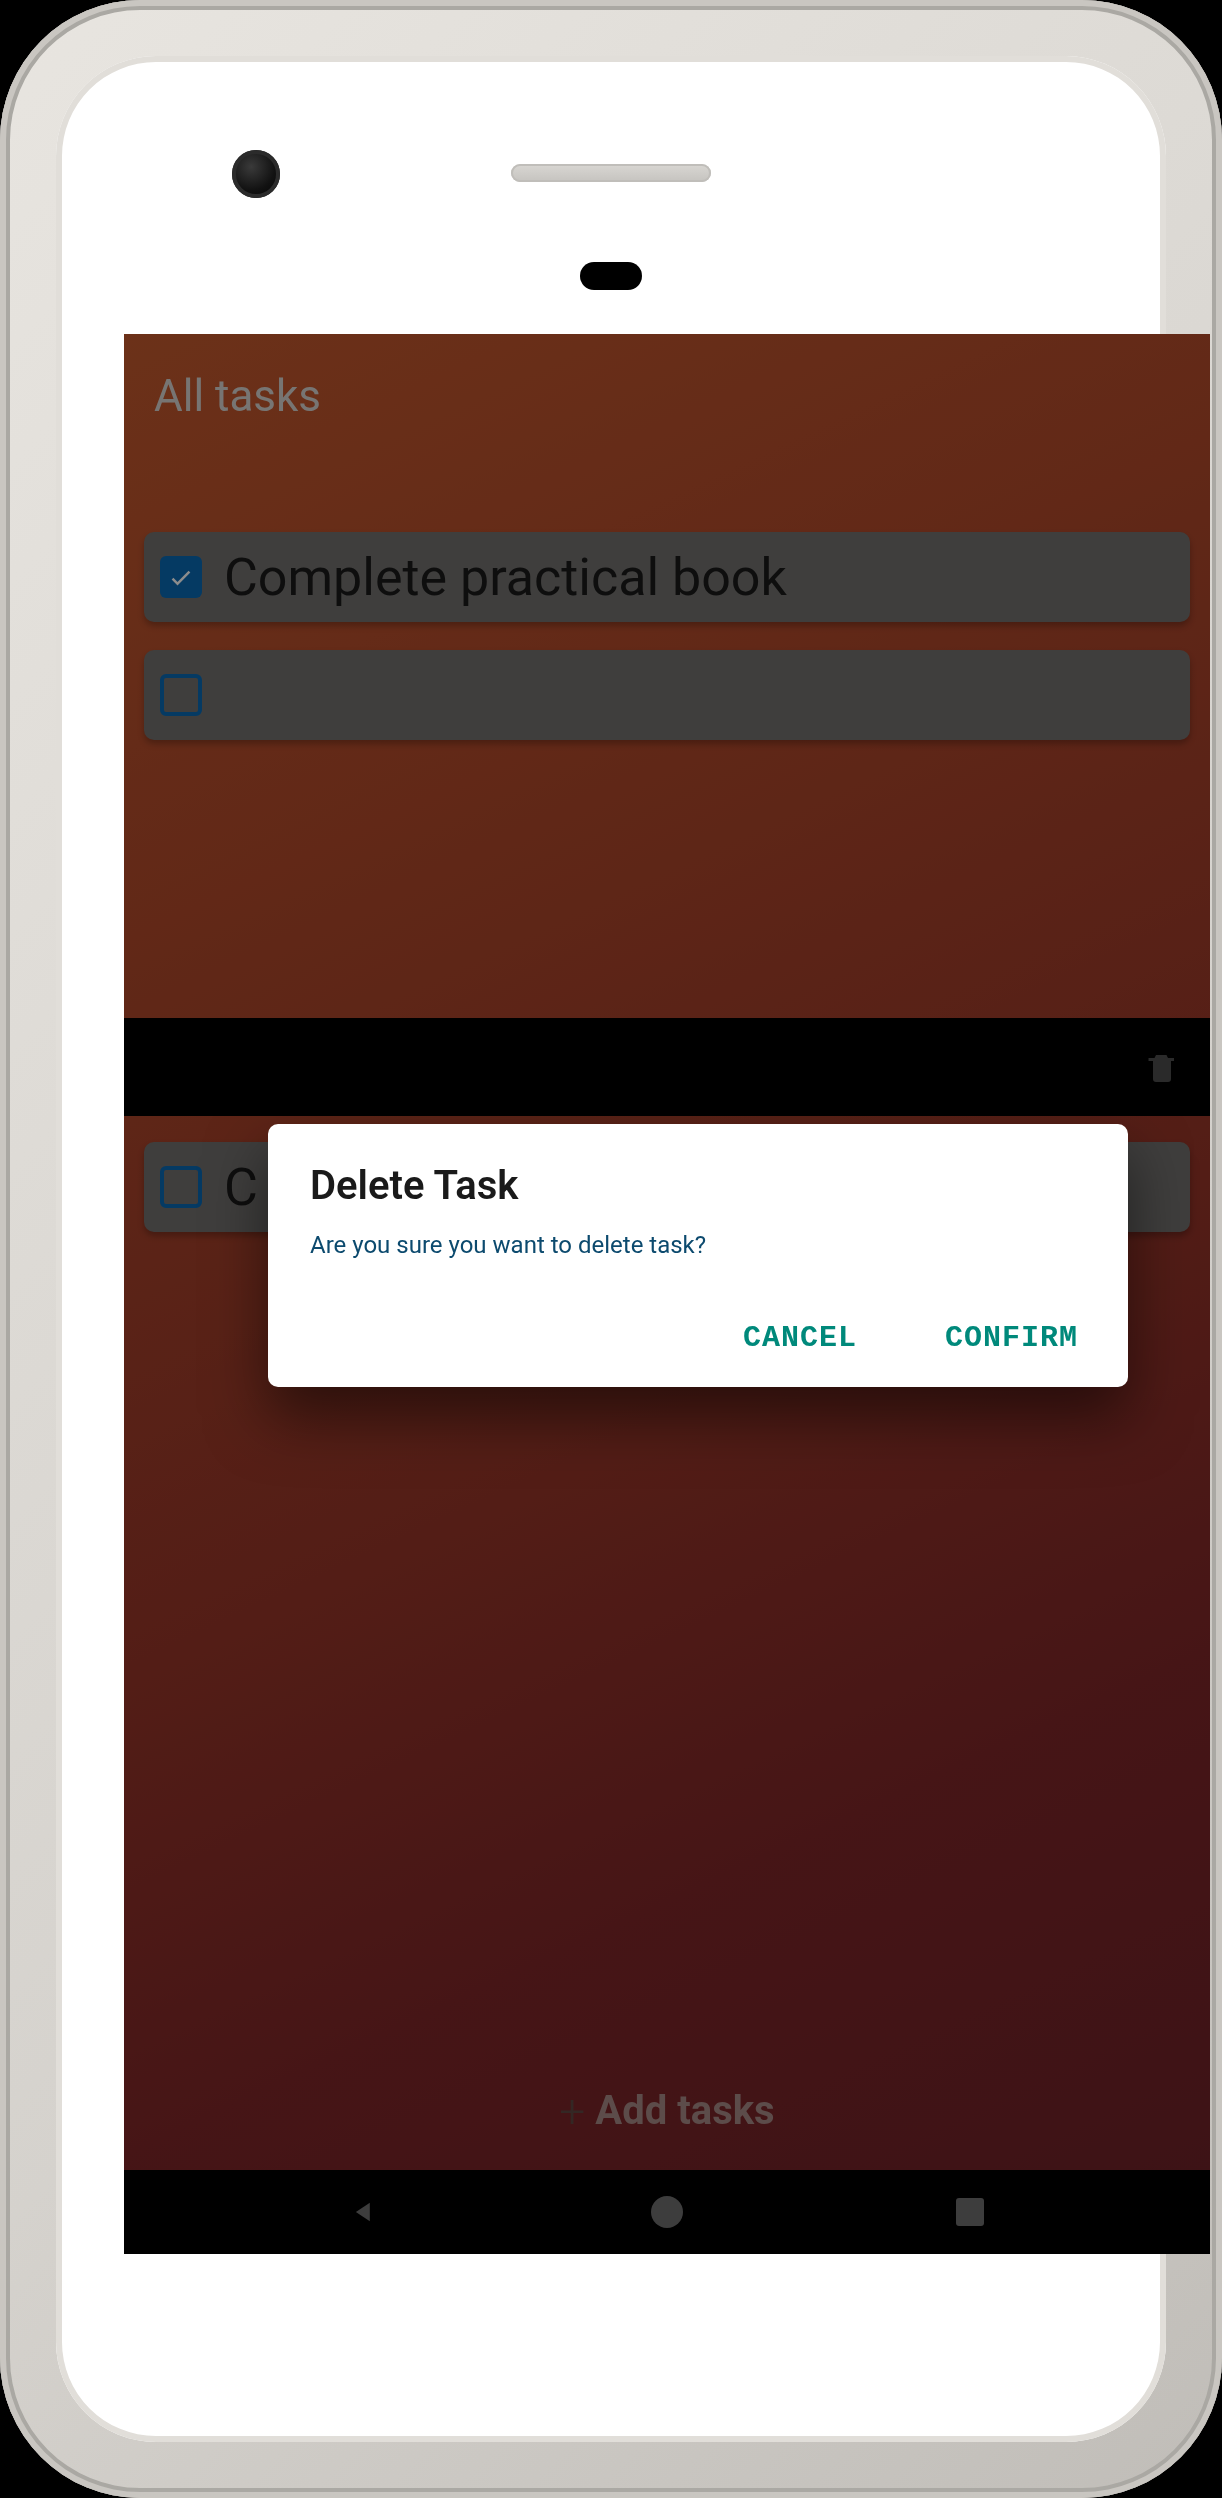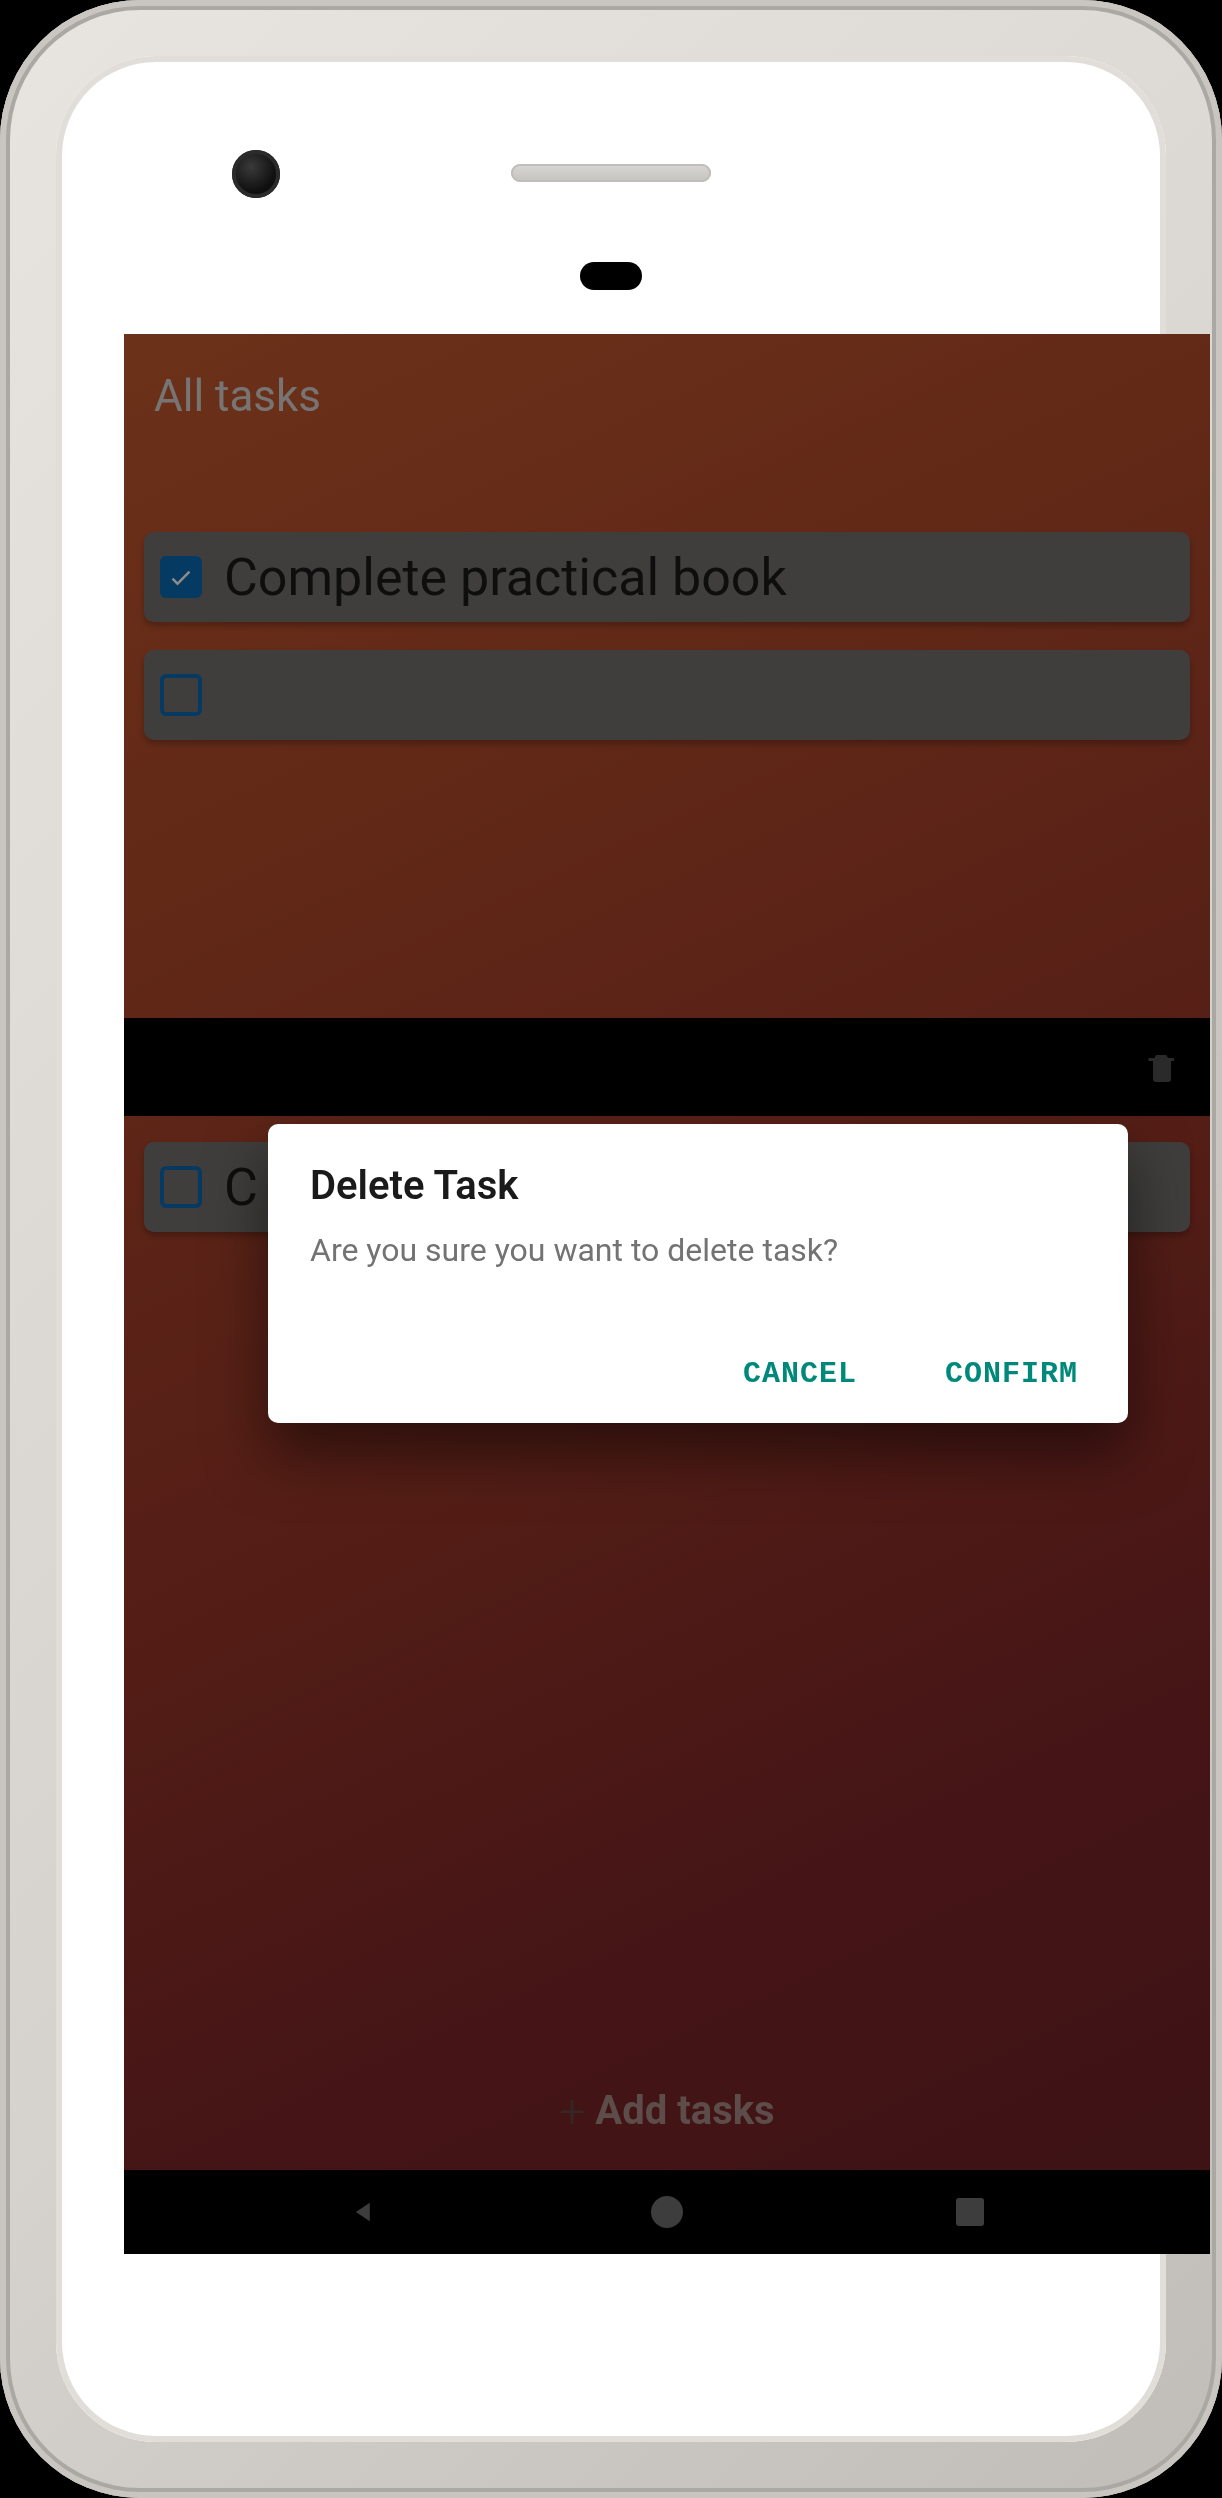--- a/index.html
+++ b/index.html
@@ -184,23 +184,23 @@
     box-shadow: 0 30px 60px rgba(0,0,0,0.5);
     padding: 38px 42px 22px 42px;
   }
   .dialog-title {
     font-size: 40px;
     font-weight: 600;
     color: #1a1a1a;
     margin-bottom: 22px;
   }
   .dialog-msg {
-    font-size: 32px;
-    color: #737373;
-    margin-bottom: 88px;
+    font-size: 24px;
+    color: #0c4a6e;
+    margin-bottom: 62px;
   }
   .dialog-actions {
     display: flex;
     justify-content: flex-end;
     gap: 46px;
     padding-right: 8px;
     padding-bottom: 10px;
   }
   .dialog-btn {
     background: none;

